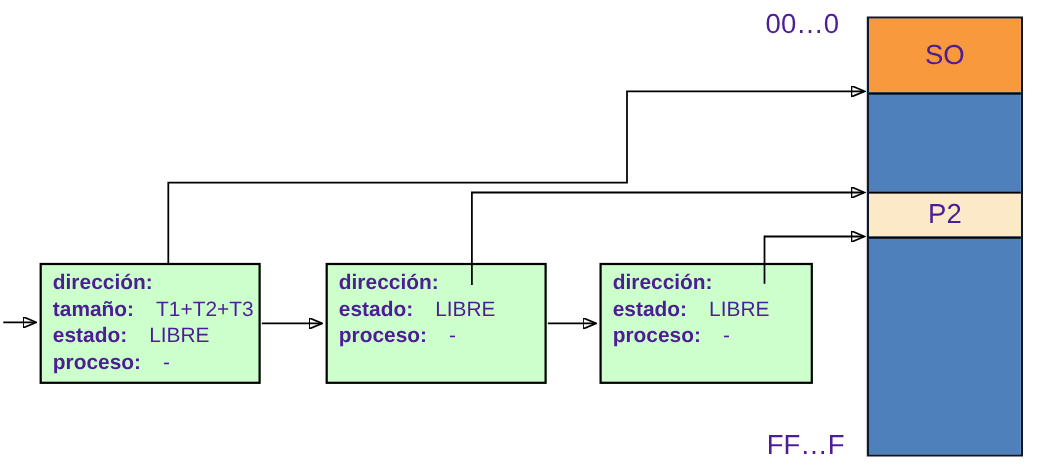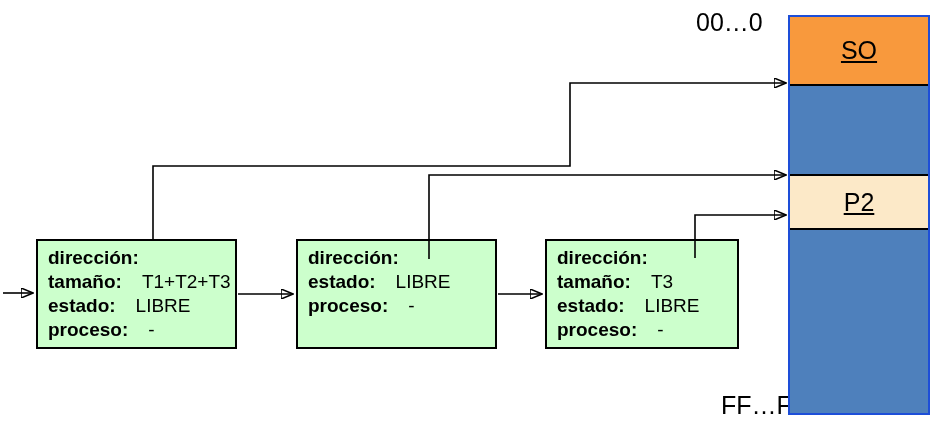--- a/index.html
+++ b/index.html
@@ -1,37 +1,37 @@
 <!DOCTYPE html>
 <html><head>
 <meta charset="utf-8">
 <style>
   html,body{margin:0;padding:0;background:#fff;}
   #stage{
     position:relative;width:952px;height:428px;background:#ffffff;
-    font-family:"Liberation Sans",sans-serif;color:#000000;overflow:hidden;
+    font-family:"Liberation Sans",sans-serif;color:#4c1d95;overflow:hidden;
   }
   
   .mem-col{
     position:absolute;left:788px;top:15px;width:142px;height:400px;
-    box-sizing:border-box;border:2px solid #1d4ed8;
-    display:flex;flex-direction:column;text-decoration:underline;
+    box-sizing:border-box;border:2px solid #0f172a;
+    display:flex;flex-direction:column;
   }
   .mem-seg{
     box-sizing:border-box;display:flex;align-items:center;justify-content:center;
     font-size:25px;
   }
   .seg-so{height:67px;background:#F8993D;}
   .seg-free1{height:90px;background:#4E80BC;border-top:2px solid #000;}
-  .seg-p2{height:54px;background:#FCE9C8;border-top:2px solid #000;}
+  .seg-p2{height:41px;background:#FCE9C8;border-top:2px solid #000;}
   .seg-free2{flex:1;background:#4E80BC;border-top:2px solid #000;}
   
   .addr{position:absolute;font-size:25px;white-space:nowrap;}
   .addr-top{left:696px;top:8px;}
-  .addr-bottom{left:697px;top:391px;margin-left:24px;}
+  .addr-bottom{left:697px;top:391px;}
   
   .node{
     position:absolute;top:239px;height:110px;box-sizing:border-box;
     background:#CCFFCC;border:2px solid #000;
     padding:5px 4px 16px 10px;font-size:19px;line-height:24px;white-space:nowrap;
   }
   .node-1{left:36px;width:201px;}
   .node-2{left:296px;width:201px;}
   .node-3{left:545px;width:194px;}
   .fld b{font-weight:bold;}
@@ -88,23 +88,20 @@
     <div class="fld">
       <b>proceso:</b><span class="val">-</span>
     </div>
   </div>
 
   <div class="node node-3">
     <div class="fld">
       <b>dirección:</b><span class="val"></span>
     </div>
     <div class="fld">
-      <b>tamaño:</b><span class="val">T3</span>
-    </div>
-    <div class="fld">
       <b>estado:</b><span class="val">LIBRE</span>
     </div>
     <div class="fld">
       <b>proceso:</b><span class="val">-</span>
     </div>
   </div>
 
   <svg class="wires" viewBox="0 0 952 428">
     <defs>
       <marker id="ah" markerUnits="userSpaceOnUse" markerWidth="13" markerHeight="10" refX="11" refY="5" orient="auto">

